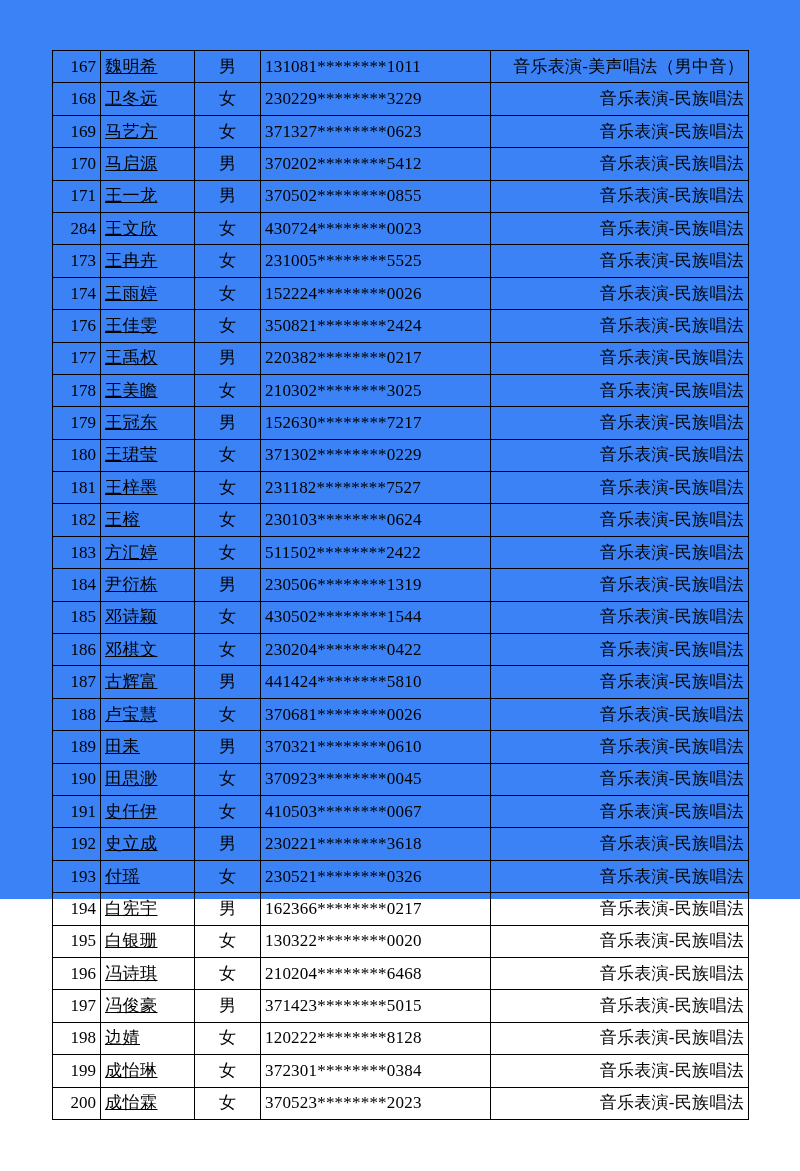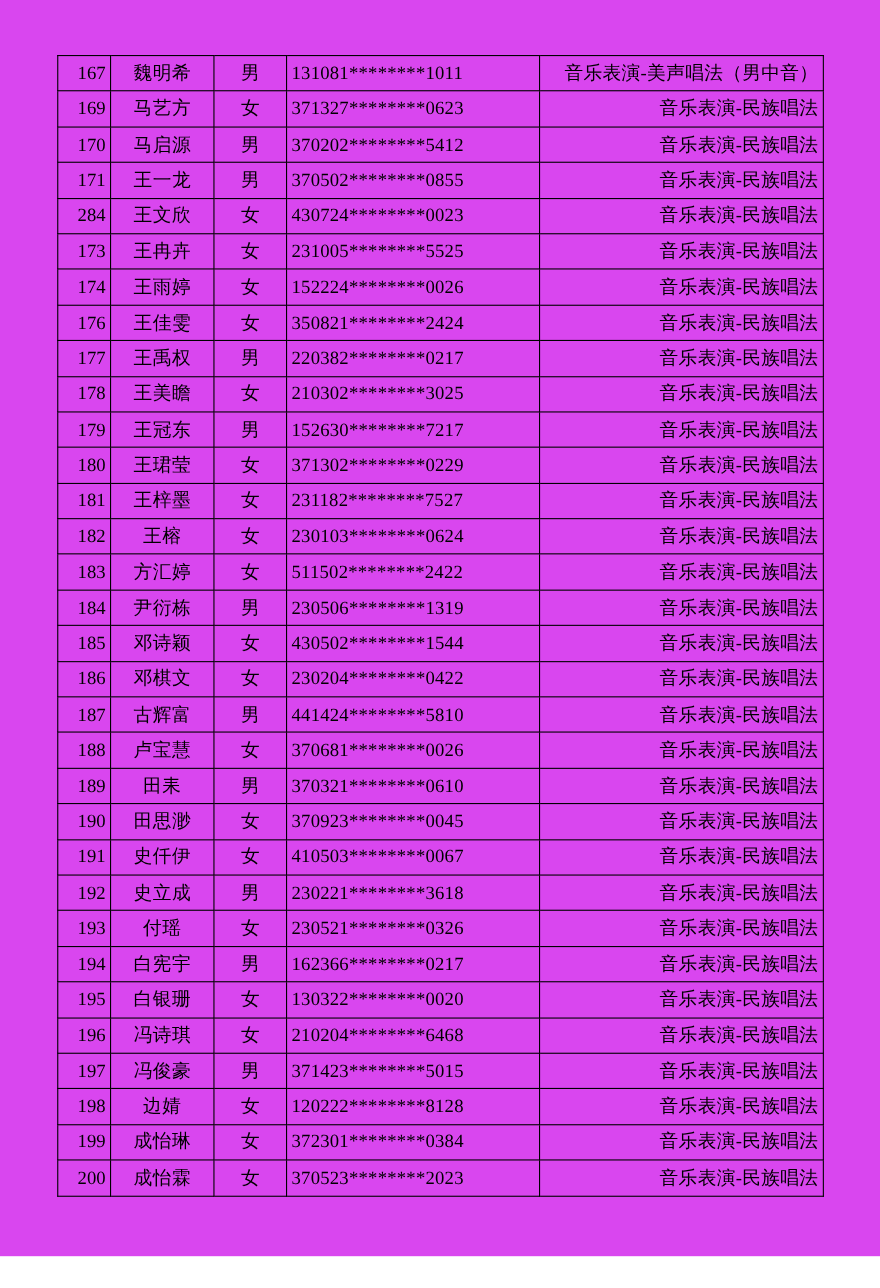--- a/index.html
+++ b/index.html
@@ -10,22 +10,22 @@
   body {
     width: 800px;
     height: 1171px;
     font-family: "Liberation Serif", "DejaVu Serif", serif;
     color: #000000;
     overflow: hidden;
   }
   #page {
     position: relative;
     width: 800px;
-    height: 1142px;
-    background: #d946ef;
+    height: 899px;
+    background: #3b82f6;
   }
   #roster-table {
     position: absolute;
     left: 52px;
     top: 50px;
     width: 696px;
     border-collapse: collapse;
     table-layout: fixed;
   }
   #roster-table col.c-index  { width: 48px; }
@@ -44,23 +44,24 @@
     white-space: nowrap;
     overflow: hidden;
   }
   td.cell-index {
     text-align: right;
     padding-right: 3px;
     padding-left: 2px;
     font-size: 16.5px;
   }
   td.cell-name {
-    text-align: center;
+    text-align: left;
     padding-left: 5px;
     letter-spacing: 0.5px;
+    text-decoration: underline;
   }
   td.cell-gender {
     text-align: center;
   }
   td.cell-id {
     text-align: left;
     font-size: 16.5px;
     letter-spacing: 0.2px;
   }
   td.cell-major {
@@ -84,20 +85,27 @@
     </colgroup>
     <tbody>
         <tr>
           <td class="cell-index">167</td>
           <td class="cell-name">魏明希</td>
           <td class="cell-gender">男</td>
           <td class="cell-id">131081********1011</td>
           <td class="cell-major">音乐表演-美声唱法（男中音）</td>
         </tr>
         <tr>
+          <td class="cell-index">168</td>
+          <td class="cell-name">卫冬远</td>
+          <td class="cell-gender">女</td>
+          <td class="cell-id">230229********3229</td>
+          <td class="cell-major">音乐表演-民族唱法</td>
+        </tr>
+        <tr>
           <td class="cell-index">169</td>
           <td class="cell-name">马艺方</td>
           <td class="cell-gender">女</td>
           <td class="cell-id">371327********0623</td>
           <td class="cell-major">音乐表演-民族唱法</td>
         </tr>
         <tr>
           <td class="cell-index">170</td>
           <td class="cell-name">马启源</td>
           <td class="cell-gender">男</td>

